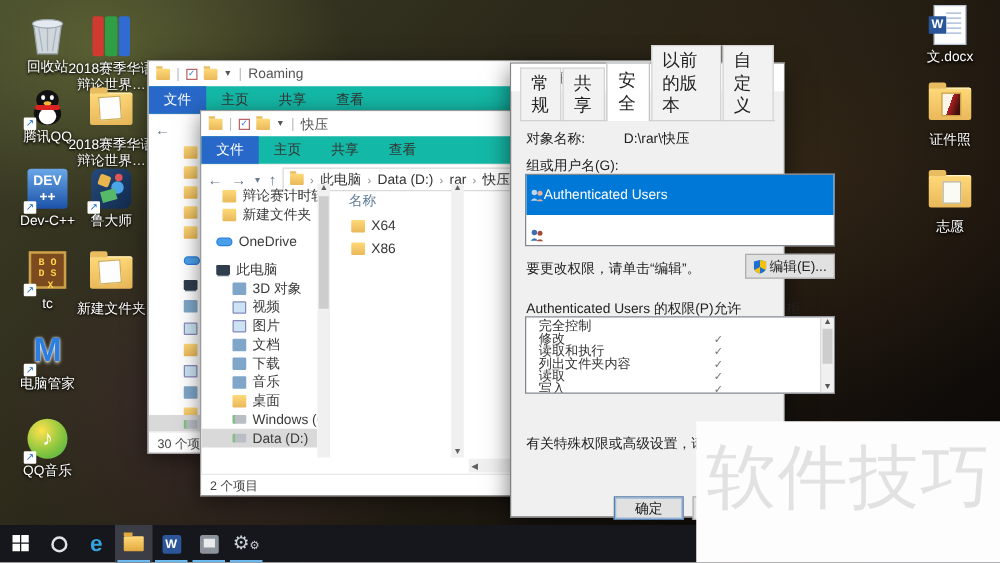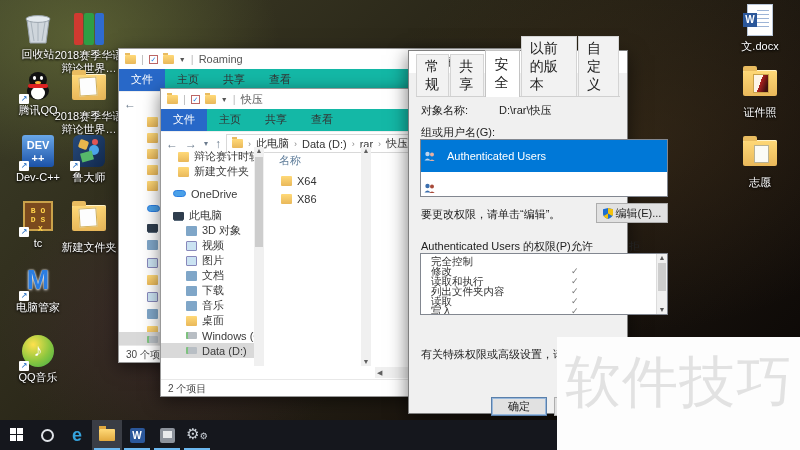--- a/index.html
+++ b/index.html
@@ -98,21 +98,21 @@
   .dialog { position:absolute; background:#f0f0f0; border:1px solid #808080; box-shadow:0 5px 18px rgba(0,0,0,.55); }
   .dlg-title { height:22px; background:#fff; display:flex; align-items:center; gap:5px; padding:0 7px; font-size:11px; color:#222; }
   .dlg-close { margin-left:auto; color:#555; font-size:12px; width:16px; text-align:center; }
   .dlg-tabs { display:flex; align-items:flex-end; padding:5px 7px 0; height:24px; position:relative; }
   .dlg-tabs:after { content:""; position:absolute; left:7px; right:7px; bottom:0; height:1px; background:#d0d0d0; }
   .dtab { font-size:14px; color:#222; padding:3px 8px; background:#f2f2f2; border:1px solid #d4d4d4;
     border-bottom:none; margin-right:1px; position:relative; }
   .dtab.sel { background:#fff; z-index:3; padding:5px 9px; border-color:#c4c4c4; }
   .dlg-body { position:relative; font-size:11px; color:#222; }
   .listbox { position:absolute; background:#fff; border:1px solid #828790; overflow:hidden; }
-  .grow { height:13px; display:flex; align-items:center; gap:12px; padding:16px 3px; white-space:nowrap; }
+  .grow { height:13px; display:flex; align-items:center; gap:0; padding:16px 3px; white-space:nowrap; }
   .grow.sel { background:#0078d7; color:#fff; }
   .btn { position:absolute; background:#e1e1e1; border:1px solid #adadad; font-size:11px;
     text-align:center; color:#222; display:flex; align-items:center; justify-content:center; gap:3px; }
   .btn.focused { border:1px solid #5a80ab; box-shadow:inset 0 0 0 1px #98b8dc; }
   .permrow { height:10px; line-height:10px; padding-left:10px; position:relative; font-size:10.5px; color:#333; }
   .permrow .chk { position:absolute; left:150px; color:#777; font-size:9px; }
   .pscroll { position:absolute; right:0; top:0; bottom:0; width:11px; background:#f0f0f0; color:#555;
     font-size:7px; text-align:center; border-left:1px solid #dcdcdc; }
   .pscroll .thumb { position:absolute; left:1px; right:1px; top:9px; height:28px; background:#cdcdcd; }
 

